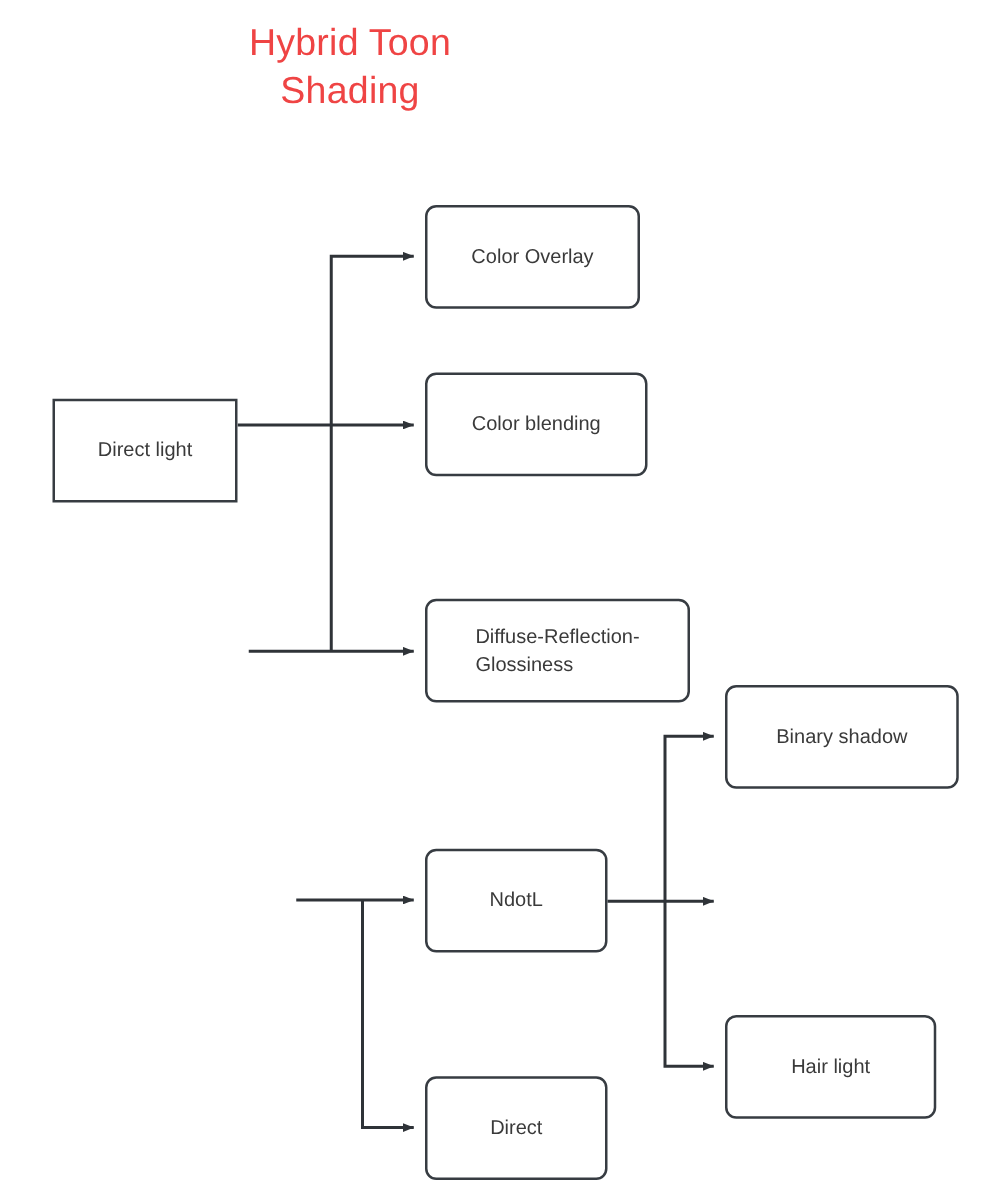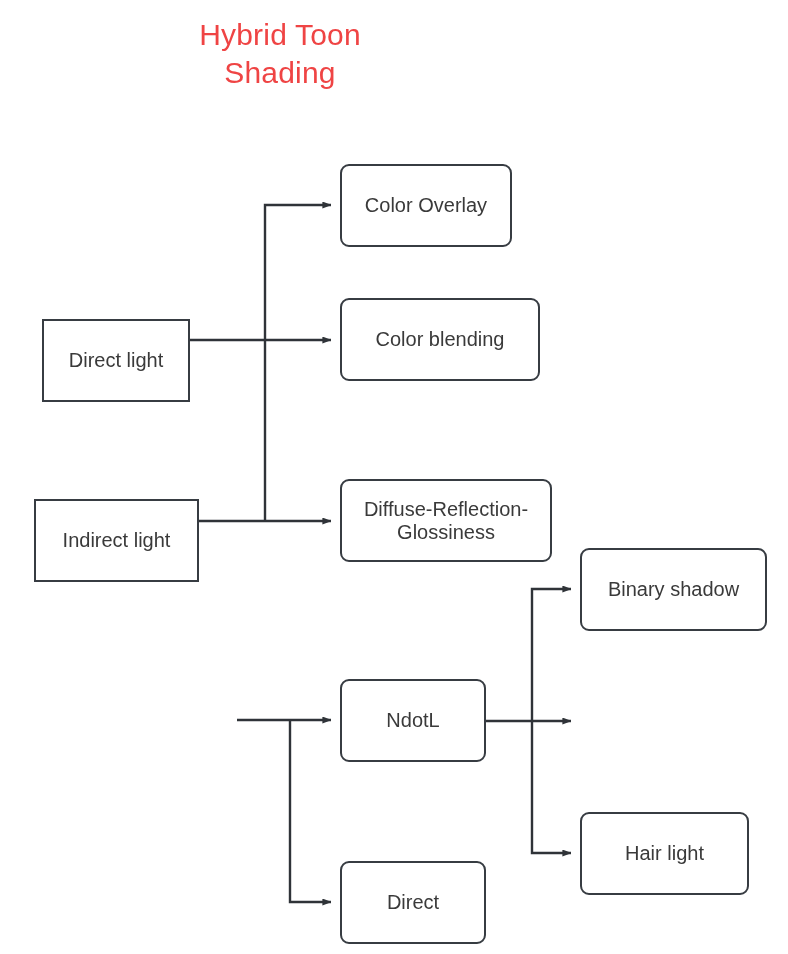--- a/index.html
+++ b/index.html
@@ -42,22 +42,22 @@
     white-space: pre-line;
   }
   .node {
     position: absolute;
     box-sizing: border-box;
     background: #ffffff;
     border: 2px solid #373c42;
     display: flex;
     align-items: center;
     justify-content: center;
-    text-align: center;
-    font-size: 20px;
+    text-align: left;
+    font-size: 16px;
     line-height: 23px;
     color: #3a3a3a;
     padding: 2px 6px;
     white-space: pre-line;
   }
   .node.rounded { border-radius: 9px; }
   .node.sharp { border-radius: 0px; margin-top: 20px; }
 </style>
 </head>
 <body>
@@ -87,24 +87,23 @@
 
       <path d="M 486 721 L 571 721" marker-end="url(#arrowhead)"></path>
 
       <path d="M 532 721 L 532 589 L 571 589" marker-end="url(#arrowhead)"></path>
 
       <path d="M 532 721 L 532 853 L 571 853" marker-end="url(#arrowhead)"></path>
     </g>
   </svg>
 
   <div class="node sharp" style="left:42px;  top:299px; width:148px; height:83px;">Direct light</div>
-  <div class="node sharp" style="left:34px;  top:479px; width:165px; height:83px;">Indirect light</div>
 
   <div class="node rounded" style="left:340px; top:164px; width:172px; height:83px;">Color Overlay</div>
-  <div class="node rounded" style="left:340px; top:298px; width:200px; height:83px;">Color blending</div>
+  <div class="node rounded" style="left:340px; top:298px; width:178px; height:83px;">Color blending</div>
   <div class="node rounded" style="left:340px; top:479px; width:212px; height:83px;">Diffuse-Reflection-
 Glossiness</div>
   <div class="node rounded" style="left:340px; top:679px; width:146px; height:83px;">NdotL</div>
   <div class="node rounded" style="left:340px; top:861px; width:146px; height:83px;">Direct</div>
 
   <div class="node rounded" style="left:580px; top:548px; width:187px; height:83px;">Binary shadow</div>
   <div class="node rounded" style="left:580px; top:812px; width:169px; height:83px;">Hair light</div>
 
 </div>
 

